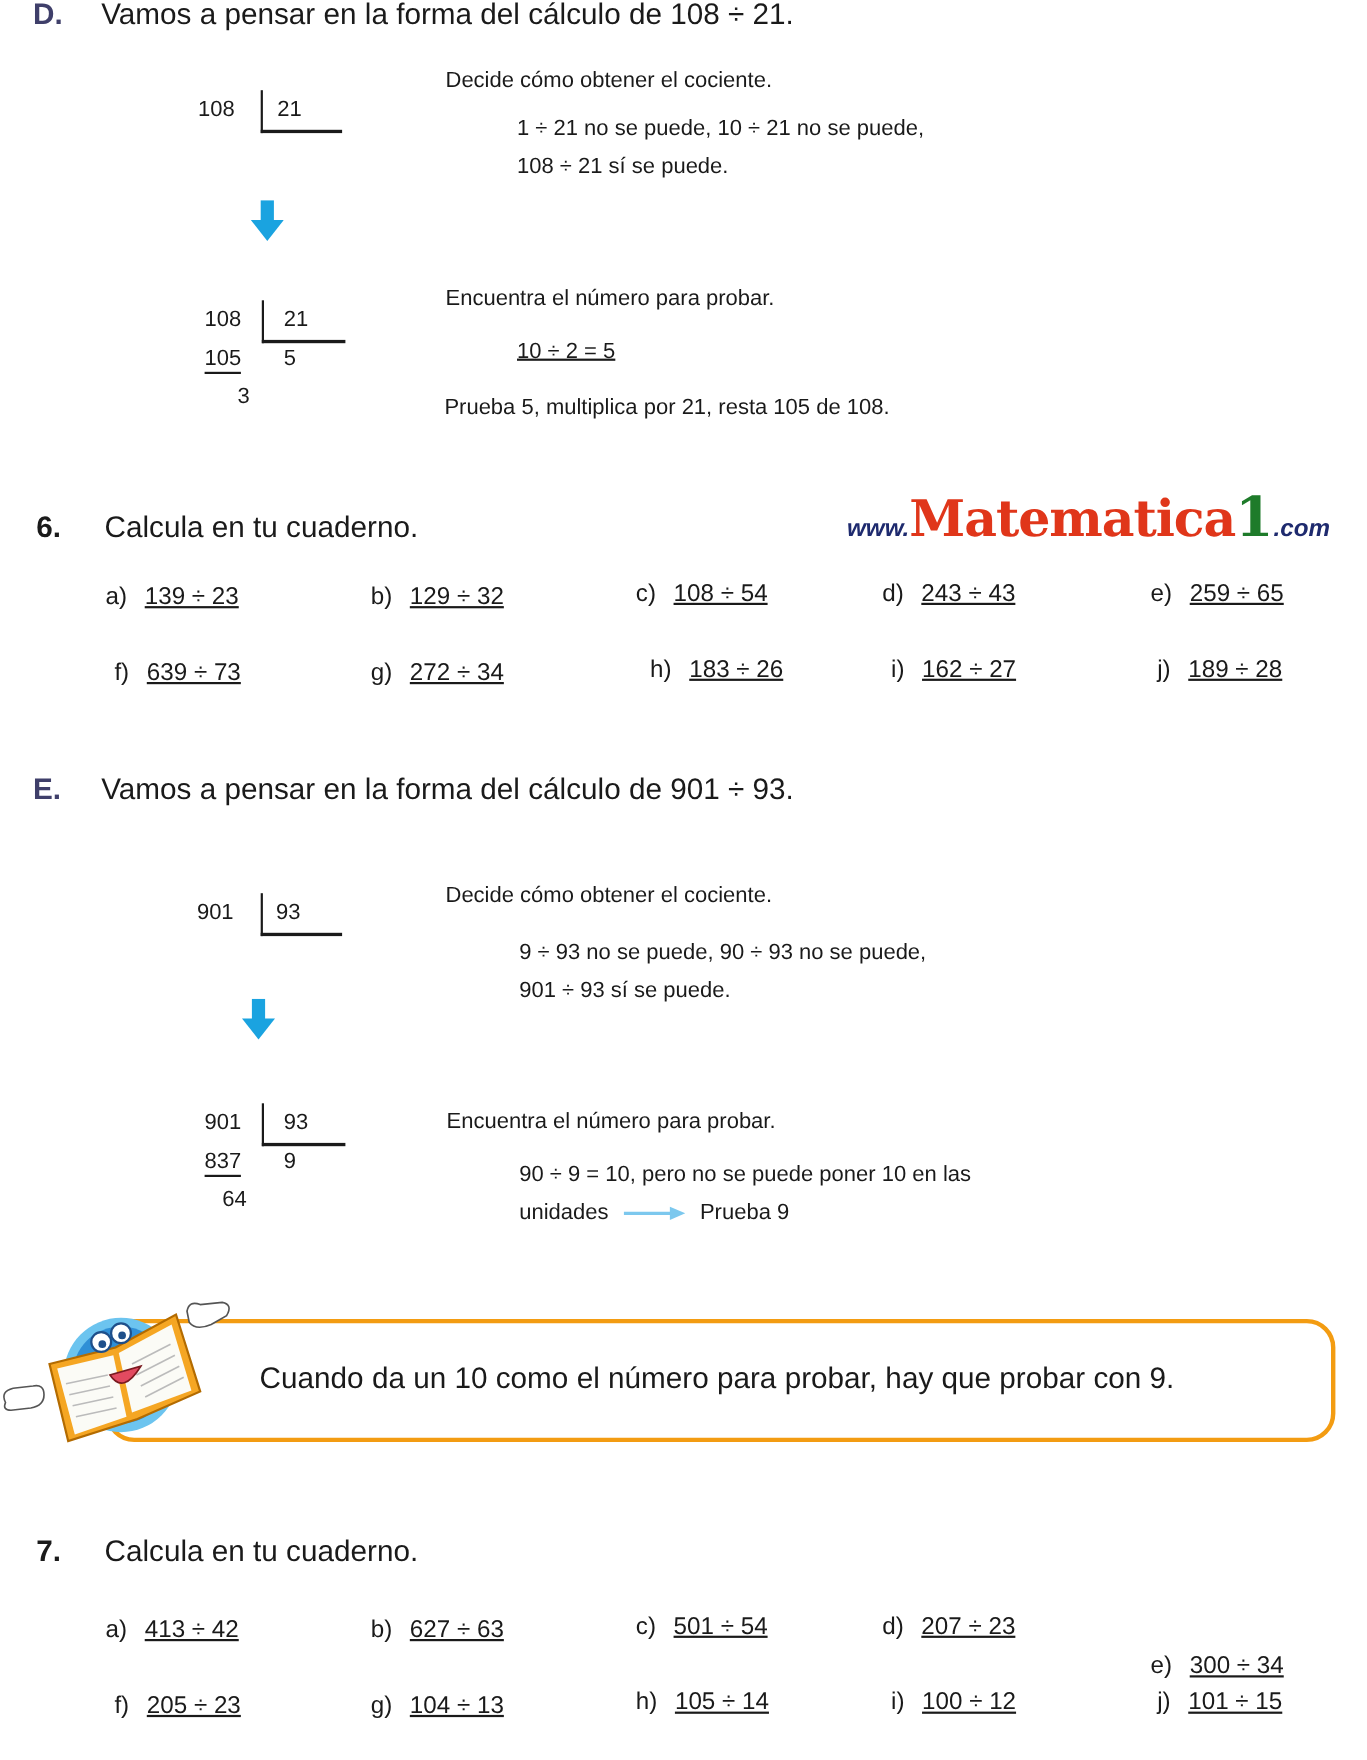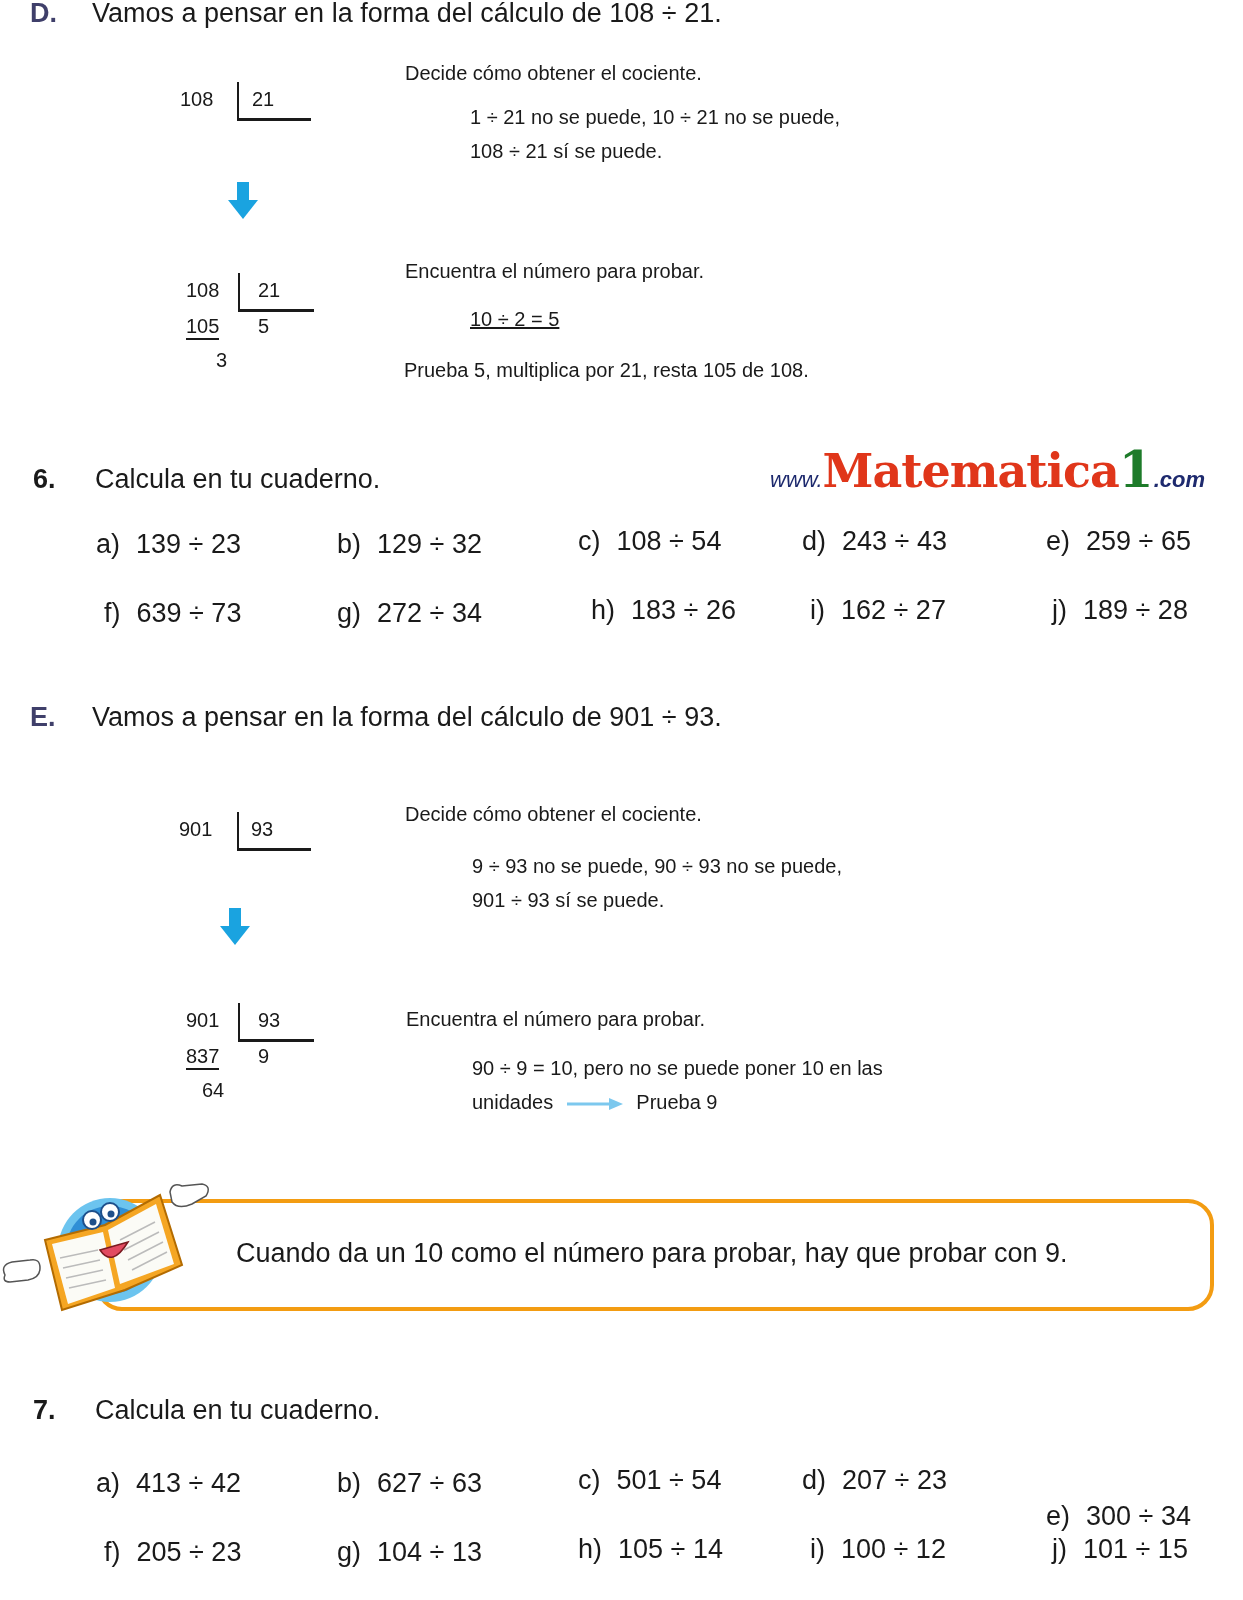--- a/index.html
+++ b/index.html
@@ -14,24 +14,24 @@
     .exercise-num { color: #1a1a1a; font-weight: bold; display: inline-block; width: 62px; }
     .txt { font-size: 20px; white-space: nowrap; }
     .ldiv { font-size: 20px; position: absolute; }
     .ldiv .dividend { position: absolute; left: 0; top: 0; }
     .ldiv .bracket { position: absolute; border-left: 2px solid #1a1a1a; border-bottom: 3px solid #1a1a1a; }
     .ldiv .divisor { position: absolute; top: 0; text-align: right; }
     .ldiv .quot { position: absolute; }
     .ldiv .sub { position: absolute; border-bottom: 2px solid #1a1a1a; }
     .ldiv .rem { position: absolute; }
     .down-arrow { width: 30px; height: 38px; }
-    .problem { position: absolute; font-size: 27px; white-space: nowrap; }
+    .problem { position: absolute; font-size: 22px; white-space: nowrap; text-decoration: underline; }
     .problem .lbl { display: inline-block; margin-right: 16px; }
     .logo { white-space: nowrap; }
-    .logo .www { font-size: 22px; font-style: italic; color: #1e2a6e; font-weight: normal; }
+    .logo .www { font-size: 22px; font-style: italic; color: #1e2a6e; font-weight: bold; }
     .logo .brand { font-family: "DejaVu Serif", "Liberation Serif", serif; font-size: 46px; font-weight: bold; color: #e0361a; letter-spacing: -1px; }
     .logo .one { font-family: "DejaVu Serif", "Liberation Serif", serif; font-size: 50px; font-weight: bold; color: #1e7b2a; }
     .logo .com { font-size: 22px; font-style: italic; color: #1e2a6e; font-weight: bold; }
     .callout {
       position: absolute; left: 96px; top: 1199px; width: 1118px; height: 112px;
       border: 4px solid #f39c12; border-radius: 26px; box-sizing: border-box;
     }
     .callout-text { position: absolute; left: 236px; top: 1238px; font-size: 27px; white-space: nowrap; text-align: center; }
     .mascot { position: absolute; left: 0; top: 1180px; width: 215px; height: 135px; }
     .mini-arrow { display: inline-block; vertical-align: middle; width: 56px; height: 14px; margin: 0 8px; }

